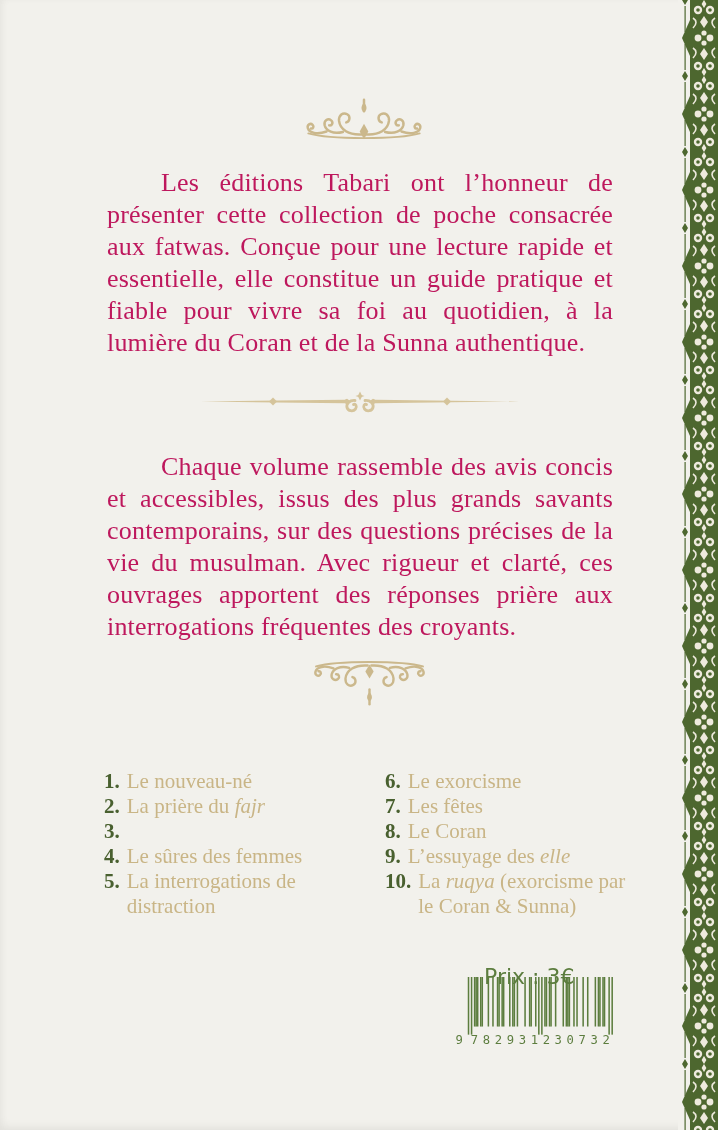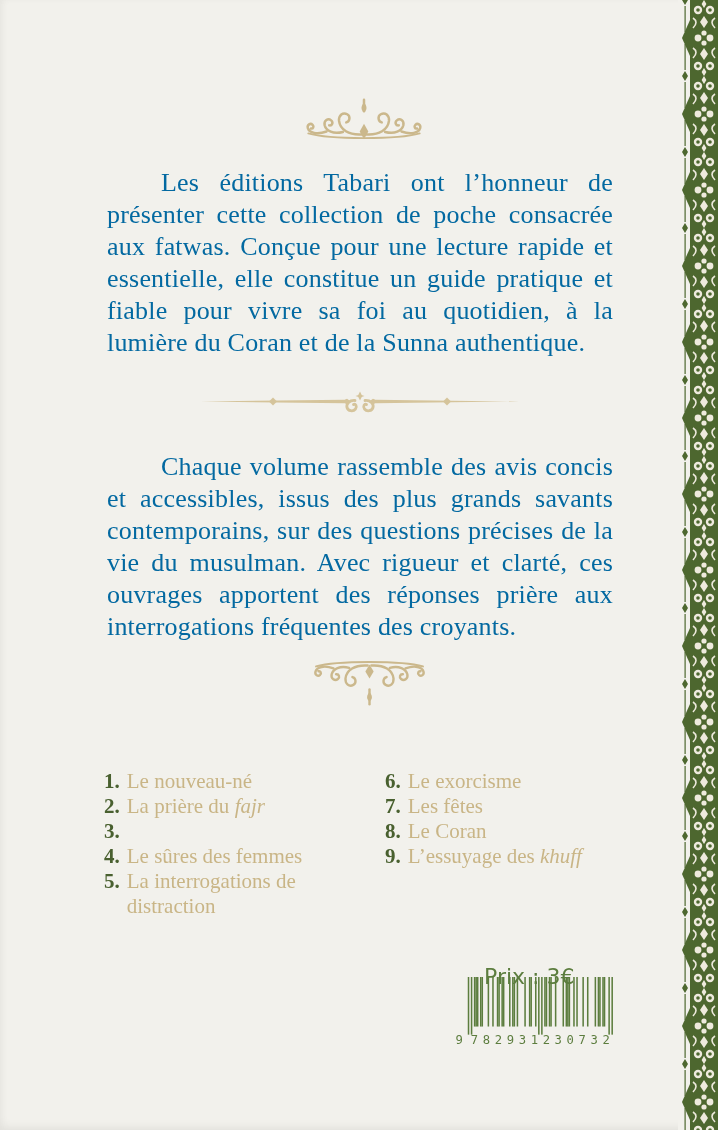--- a/index.html
+++ b/index.html
@@ -20,21 +20,21 @@
   .flourish-top{position:absolute;left:299px;top:96px;width:130px;height:48px;}
   .divider{position:absolute;left:197px;top:388px;width:326px;height:27px;}
   .flourish-bottom{position:absolute;left:304px;top:660px;width:131px;height:48px;}
   .gold-stroke{stroke:#cbb88c;fill:none;stroke-width:2.6;stroke-linecap:round;}
   .gold-fill{fill:#cbb88c;}
   .div-gold{fill:#d5c49b;}
   .div-stroke{stroke:#d5c49b;fill:none;stroke-width:2.8;stroke-linecap:round;}
   
   .para{
     position:absolute;left:107px;width:506px;
-    margin:0;color:#0369a1;
+    margin:0;color:#be185d;
     font-size:26px;line-height:32px;
     text-align:justify;text-indent:54px;
     letter-spacing:0.2px;
   }
   .para1{top:167px;}
   .para2{top:451px;}
   
   .collection-heading{
     position:absolute;left:107px;top:736px;width:506px;margin:0;
     text-align:center;color:#49602f;font-size:22px;font-weight:bold;
@@ -133,21 +133,25 @@
         <li>
           <span class="num">7.</span>
           <span class="txt">Les fêtes</span>
         </li>
         <li>
           <span class="num">8.</span>
           <span class="txt">Le Coran</span>
         </li>
         <li>
           <span class="num">9.</span>
-          <span class="txt">L’essuyage des <span style="font-style: italic;">khuff</span></span>
+          <span class="txt">L’essuyage des <span style="font-style: italic;">elle</span></span>
+        </li>
+        <li>
+          <span class="num">10.</span>
+          <span class="txt">La <span style="font-style: italic;">ruqya</span> (exorcisme par le Coran &amp; Sunna)</span>
         </li>
       </ul>
   </div>
 
   <p class="price-label">Prix : 3€</p>
   <svg class="barcode-svg" id="barcode" viewBox="0 0 106 46" preserveAspectRatio="none" aria-hidden="true">
       <rect x="9" y="0" width="1" height="39"></rect>
       <rect x="11" y="0" width="1" height="39"></rect>
       <rect x="13" y="0" width="1" height="33.5"></rect>
       <rect x="14" y="0" width="1" height="33.5"></rect>

